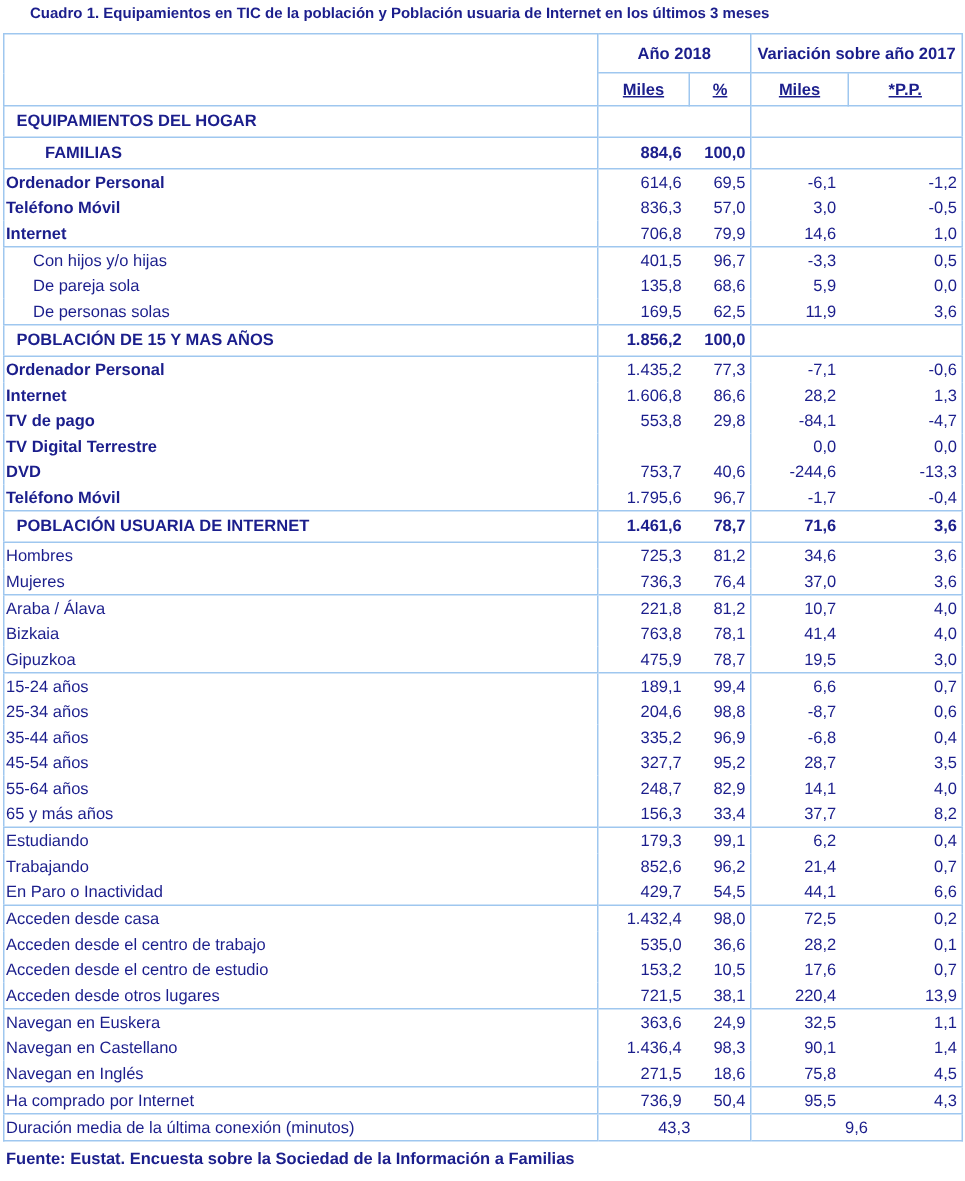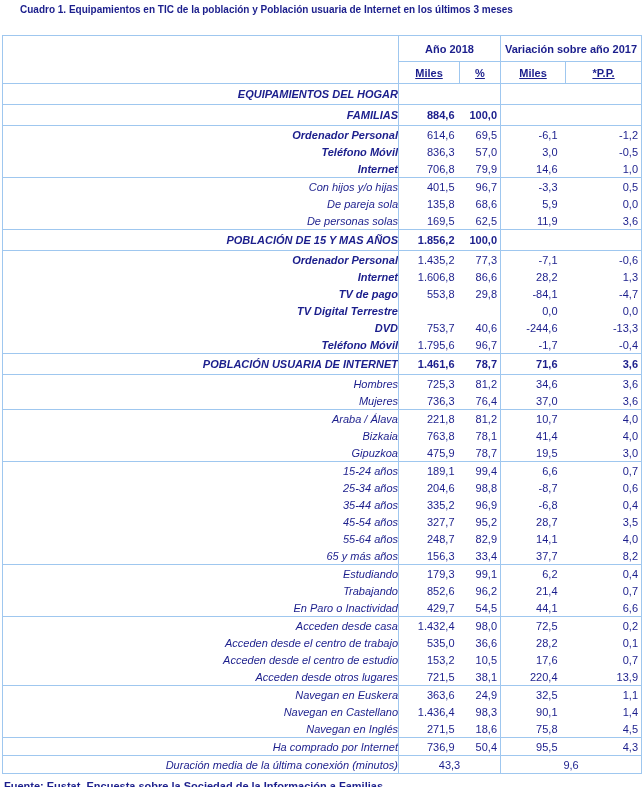--- a/index.html
+++ b/index.html
@@ -18,21 +18,21 @@
     font-weight:bold;
     font-size:10px;
     line-height:14px;
     padding:3px 2px 2px 20px;
     width:636px;
   }
   table.stat{
     border-collapse:collapse;
     table-layout:fixed;
     width:639px;
-    margin:16px 0 0 2px;
+    margin:3px 0 0 2px;
     font-size:11px;
     color:var(--ink);
     border:1px solid var(--border);
   }
   col.c-lbl{width:396px}
   col.c-m1{width:61px}
   col.c-p1{width:41px}
   col.c-m2{width:65px}
   col.c-p2{width:76px}
 
@@ -51,25 +51,25 @@
     height:17px;
     line-height:12px;
     vertical-align:middle;
     white-space:nowrap;
     overflow:hidden;
   }
   tr.section td{height:20px; font-weight:bold;}
   tr.boldlabel td.lbl{font-weight:bold;}
   tr.sep td{border-top:1px solid var(--border);}
 
-  td.lbl{text-align:right; border-right:1px solid var(--border);font-style:italic;}
+  td.lbl{text-align:left; border-right:1px solid var(--border);}
   td.lvl0{padding-left:8px}
-  td.lvl1{padding-left:11px}
+  td.lvl1{padding-left:27px}
   td.lvl2{padding-left:1px}
-  td.lvl3{padding-left:4px}
+  td.lvl3{padding-left:19px}
 
   td.num{text-align:right;}
   td.c1{padding-right:5px}
   td.c2{padding-right:3px; border-right:1px solid var(--border);}
   td.c3{padding-right:8px}
   td.c4{padding-right:3px}
 
   td.ctr{text-align:center;}
   td.bdr{border-right:1px solid var(--border);}
 

